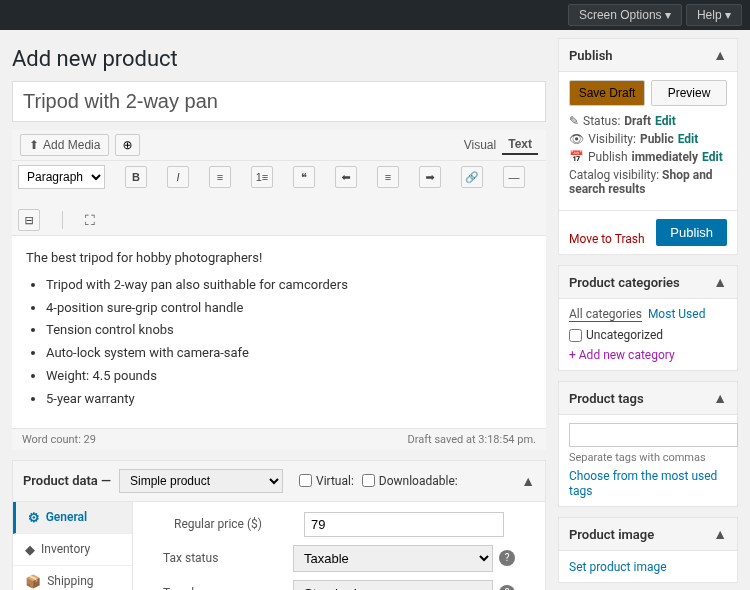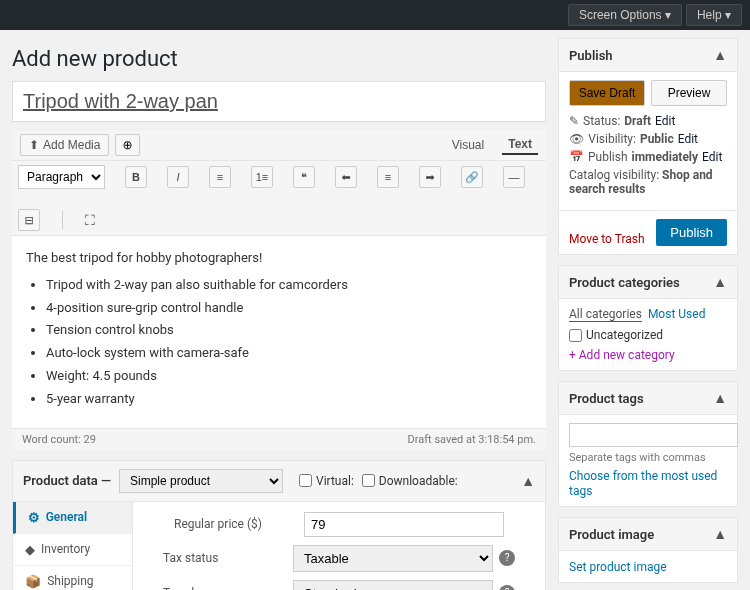--- a/index.html
+++ b/index.html
@@ -10,29 +10,29 @@
     
     .top-bar { display: flex; justify-content: flex-end; background: #23282d; padding: 4px 8px; gap: 4px; }
     .top-bar-btn { background: #32373c; color: #ccc; border: 1px solid #464b50; padding: 3px 10px; font-size: 12px; cursor: pointer; border-radius: 2px; }
 
     
     .main-content { display: flex; flex: 1; overflow: hidden; padding: 8px 12px 0 12px; gap: 12px; }
 
     
     .center-col { flex: 1; overflow-y: auto; }
     .page-title { font-size: 22px; font-weight: 400; color: #23282d; padding: 8px 0 10px 0; }
-    .product-title-input { width: 100%; border: 1px solid #ddd; padding: 8px 10px; font-size: 20px; font-weight: 400; color: #555; outline: none; display: block; text-decoration: underline; }
+    .product-title-input { width: 100%; border: 1px solid #ddd; padding: 8px 10px; font-size: 20px; font-weight: 400; color: #555; outline: none; display: block; }
 
     
     .editor-area { margin-top: 8px; }
     .editor-top-bar { display: flex; justify-content: space-between; align-items: center; padding: 4px 8px; border-bottom: 1px solid #e5e5e5; background: #f5f5f5; }
     .editor-top-left { display: flex; gap: 6px; align-items: center; }
     .add-media-btn { background: #f7f7f7; border: 1px solid #ccc; color: #555; padding: 3px 8px; font-size: 12px; cursor: pointer; border-radius: 2px; display: flex; align-items: center; gap: 4px; }
     .upload-icon-btn { background: #f7f7f7; border: 1px solid #ccc; padding: 3px 6px; cursor: pointer; border-radius: 2px; font-size: 12px; }
-    .editor-view-tabs { display: flex; gap: 12px; }
+    .editor-view-tabs { display: flex; gap: 0; }
     .view-tab { background: none; border: none; color: #555; font-size: 12px; cursor: pointer; padding: 2px 6px; }
     .view-tab.active { border-bottom: 2px solid #333; font-weight: 600; }
 
     .toolbar-row { display: flex; align-items: center; padding: 4px 6px; border-bottom: 1px solid #e5e5e5; background: #f5f5f5; gap: 20px; flex-wrap: wrap; }
     .style-select { font-size: 12px; padding: 2px 4px; border: 1px solid #ccc; background: #fff; height: 24px; }
     .tb-btn { background: #f7f7f7; border: 1px solid #ccc; min-width: 22px; height: 22px; font-size: 11px; cursor: pointer; display: inline-flex; align-items: center; justify-content: center; padding: 0 3px; border-radius: 2px; color: #444; }
     .tb-btn.bold { font-weight: bold; }
     .tb-btn.italic { font-style: italic; }
     .tb-divider { width: 1px; height: 18px; background: #ccc; margin: 0 2px; }
 
@@ -73,21 +73,21 @@
     .sidebar-box-header { display: flex; justify-content: space-between; align-items: center; padding: 8px 10px; border-bottom: 1px solid #e5e5e5; background: #f5f5f5; }
     .sidebar-box-title { font-weight: 600; font-size: 13px; }
     .sidebar-collapse-btn { background: none; border: none; cursor: pointer; font-size: 14px; color: #555; }
     .sidebar-box-content { padding: 8px 10px; }
 
     
     .publish-btn-row { display: flex; gap: 6px; margin-bottom: 8px; }
     .save-draft-btn { flex: 1; background: #a16207; border: 1px solid #ccc; padding: 5px 8px; font-size: 12px; cursor: pointer; border-radius: 2px; }
     .preview-btn { flex: 1; background: #f7f7f7; border: 1px solid #ccc; padding: 5px 8px; font-size: 12px; cursor: pointer; border-radius: 2px; }
     .publish-meta { font-size: 12px; color: #555; margin-bottom: 4px; display: flex; align-items: center; gap: 4px; }
-    .edit-link { color: #0f172a; text-decoration: none; font-size: 12px; }
+    .edit-link { color: #0f766e; text-decoration: none; font-size: 12px; font-weight: bold; }
     .catalog-visibility { font-size: 12px; color: #555; margin-top: 4px; }
     .publish-actions { display: flex; justify-content: space-between; align-items: flex-end; padding: 8px 10px; border-top: 1px solid #e5e5e5; margin-top: 6px; }
     .move-to-trash-link { color: #a00; text-decoration: none; font-size: 12px; }
     .publish-button { background: #0073aa; color: #fff; border: none; padding: 6px 14px; font-size: 13px; cursor: pointer; border-radius: 2px; }
 
     
     .cat-tabs { display: flex; gap: 6px; margin-bottom: 6px; font-size: 12px; }
     .cat-tab { color: #0073aa; cursor: pointer; text-decoration: none; }
     .cat-tab.active { color: #555; text-decoration: none; border-bottom: 1px solid #555; }
     .cat-list { margin-bottom: 6px; }

